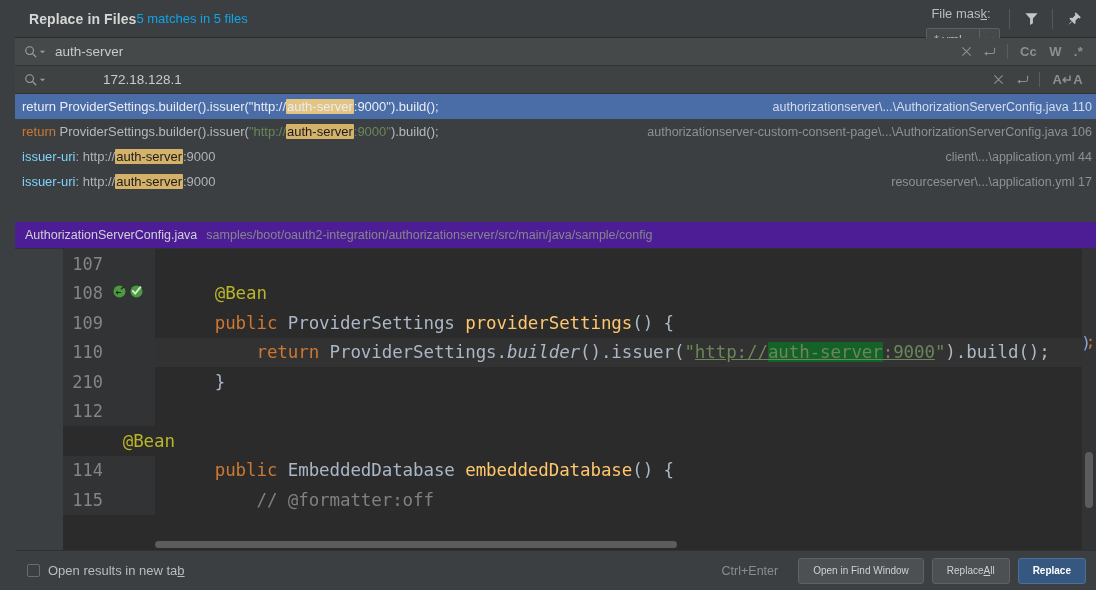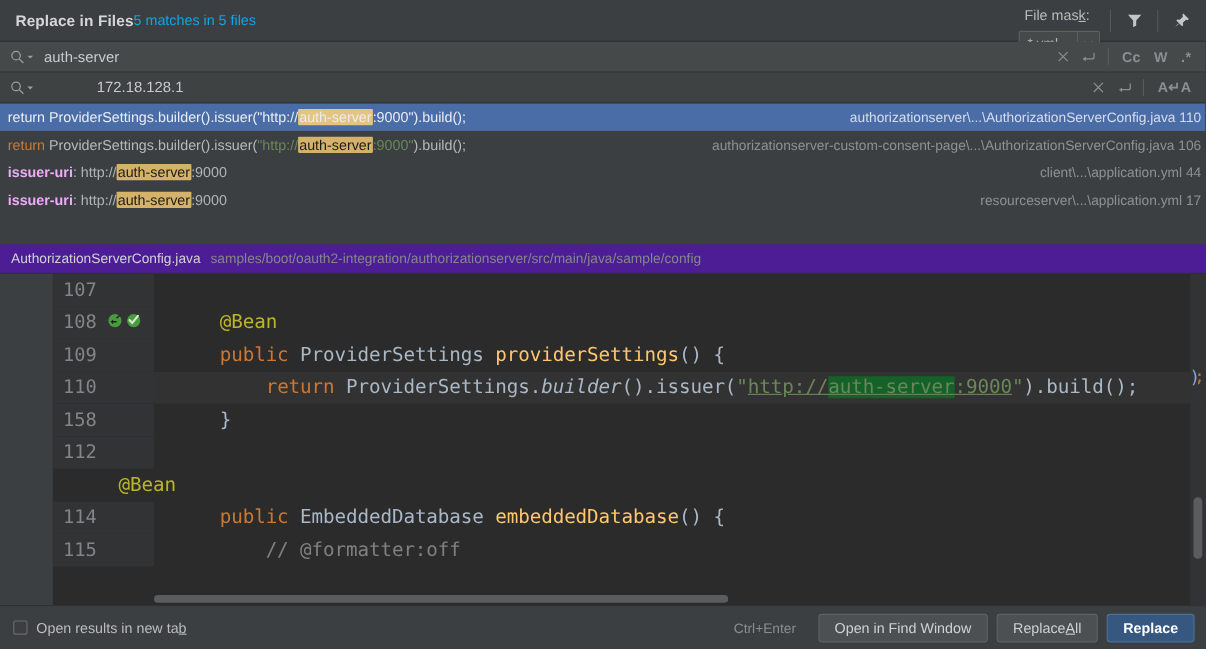--- a/index.html
+++ b/index.html
@@ -3,21 +3,21 @@
 <meta charset="utf-8">
 <style>
   * { box-sizing: border-box; margin: 0; padding: 0; }
   html, body {
     width: 1096px; height: 590px;
     background: #3c3f41;
     font-family: "Liberation Sans", sans-serif;
     overflow: hidden;
     -webkit-font-smoothing: antialiased;
   }
-  .win { position: relative; width: 1096px; height: 590px; background: #3c3f41; display: flex; flex-direction: column; }
+  .win { position: relative; width: 1096px; height: 590px; background: #3c3f41; display: flex; flex-direction: column; padding-left: 15px; }
 
   
   .titlebar {
     height: 38px; background: #3c3f41; display: flex; align-items: center;
     padding: 0 10px 0 14px; flex: 0 0 38px; border-bottom: 1px solid #2b2b2b;
   }
   .title-main { color: #d6d6d6; font-size: 14px; font-weight: bold; letter-spacing: .1px; }
   .title-sub { color: #0ea5e9; font-size: 13px; margin-left: 0; }
   .tb-spacer { flex: 1 1 auto; }
   .filemask-wrap { display: flex; align-items: center; gap: 7px; flex-direction: column; }
@@ -72,21 +72,21 @@
   .res-path { color: #8e9194; font-size: 12.5px; padding-left: 10px; flex: 0 0 auto; }
   .res-row.selected .res-path { color: #d5dced; }
   .res-row.selected .res-txt,
   .res-row.selected .res-txt span { color: #e8ecf4 !important; }
   .hl { background: #d5b26a; color: #1c1c1c; border-radius: 1px; padding: 0 1px; }
   .res-row.selected .hl { background: #e3c480; color: #1c1c1c !important; }
   .c-kw { color: #cc7832; }
   .c-def { color: #b5b9bd; }
   .c-str { color: #6a8759; }
   .c-plain { color: #b0b3b6; }
-  .c-key { color: #f0abfc; font-weight: bold; }
+  .c-key { color: #7dd3fc; }
 
   
   .prev-head {
     flex: 0 0 27px; background: #4c1d95; display: flex; align-items: center;
     padding: 0 10px; gap: 9px; border-bottom: 1px solid #2f3133;
   }
   .prev-file { color: #cfd2d4; font-size: 12.5px; }
   .prev-dir { color: #84878a; font-size: 12.5px; }
 
   
@@ -132,21 +132,21 @@
     flex: 0 0 40px; background: #3c3f41; display: flex; align-items: center;
     padding: 0 10px 0 12px; border-top: 1px solid #2f3133;
   }
   .openres { display: flex; align-items: center; gap: 8px; }
   .openres-label { color: #bcbcbc; font-size: 13px; }
   .openres-label u { text-decoration: underline; }
   .b-spacer { flex: 1 1 auto; }
   .hint { color: #8a8d8f; font-size: 12.5px; margin-right: 12px; }
   .btn {
     height: 26px; border: 1px solid #5e6264; border-radius: 3px; background: #4c5052;
-    color: #cfd2d4; font-size: 13px; padding: 0 14px; display: flex; align-items: center;
+    color: #cfd2d4; font-size: 10px; padding: 0 14px; display: flex; align-items: center;
     justify-content: center; margin-left: 8px;
   }
   .btn u { text-decoration: underline; }
   .btn.primary { background: #365880; border-color: #4c7099; color: #ffffff; font-weight: bold; }
 </style>
 </head>
 <body>
 
 <div class="win">
 
@@ -300,21 +300,21 @@
           <div class="ctext"><span class="k-punct">    </span><span class="k-kw">public</span><span class="k-punct"> </span><span class="k-cls">ProviderSettings</span><span class="k-punct"> </span><span class="k-mth">providerSettings</span><span class="k-punct">() {</span></div>
         </div>
         <div class="cl">
           <div class="gutter">
             <span class="lnum">110</span>
           </div>
           <div class="ctext codeline-highlight" style="flex: 1 1 auto; height: 100%; display: flex; align-items: center;"><span class="k-punct">        </span><span class="k-kw">return</span><span class="k-cls"> ProviderSettings.</span><span class="k-mthi">builder</span><span class="k-punct">().issuer(</span><span class="k-str">"</span><span class="k-str u-link">http://</span><span class="k-str u-link greenhl">auth-server</span><span class="k-str u-link">:9000</span><span class="k-str">"</span><span class="k-punct">).build();</span></div>
         </div>
         <div class="cl">
           <div class="gutter">
-            <span class="lnum">158</span>
+            <span class="lnum">210</span>
           </div>
           <div class="ctext"><span class="k-punct">    }</span></div>
         </div>
         <div class="cl">
           <div class="gutter">
             <span class="lnum">112</span>
           </div>
           <div class="ctext"></div>
         </div>
         <div class="cl">

